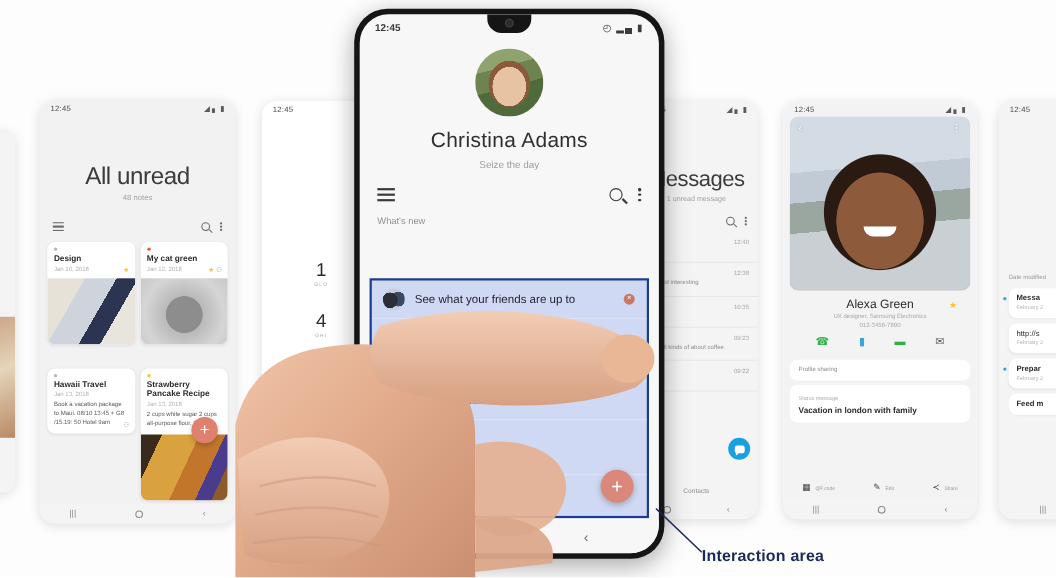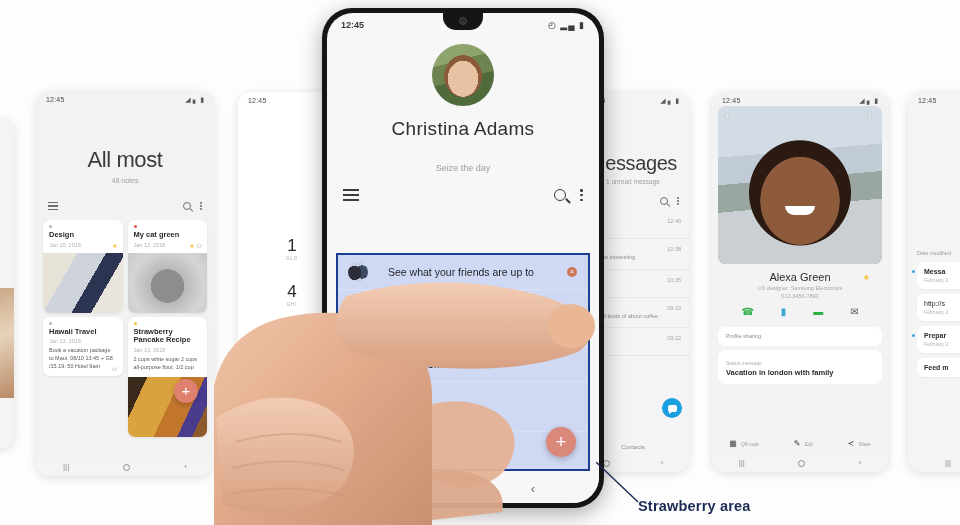--- a/index.html
+++ b/index.html
@@ -38,21 +38,21 @@
                padding:8px 12px 10px; }
   .hamb { display:flex; flex-direction:column; gap:2px; }
   .hamb i { display:block; width:10px; height:1.4px; background:#6d6d6d; }
   .mag { width:8px; height:8px; border:1.3px solid #6d6d6d; border-radius:50%;
          position:relative; }
   .mag:after { content:""; position:absolute; width:1.3px; height:4px; background:#6d6d6d;
                right:-2px; bottom:-3px; transform:rotate(-45deg); }
   .kebab { display:flex; flex-direction:column; gap:1.4px; }
   .kebab i { width:1.8px; height:1.8px; border-radius:50%; background:#6d6d6d; display:block;}
   .note-grid { display:flex; gap:5px; padding:0 7px; }
-  .note-col { flex:1; display:flex; flex-direction:column; gap:4px; }
+  .note-col { flex:1; display:flex; flex-direction:column; gap:22px; }
   .card { background:#fff; border-radius:7px; overflow:hidden;
           box-shadow:0 1px 3px rgba(0,0,0,.08); }
   .card-pad { padding:5px 6px 5px; position:relative; }
   .dot { width:3px; height:3px; border-radius:50%; display:block; margin-bottom:3px; }
   .c-title { font-size:7.5px; font-weight:bold; color:#2b2b2b; line-height:1.15; }
   .c-date { font-size:5.5px; color:#b2b2b2; margin-top:2px; }
   .c-body { font-size:5.5px; color:#595959; line-height:1.45; margin-top:3px; }
   .c-marks { position:absolute; right:5px; bottom:4px; display:flex; gap:2px; }
   .star { color:#f5c433; font-size:6px; line-height:1; }
   .mic { color:#9a9a9a; font-size:6px; line-height:1; }
@@ -159,21 +159,21 @@
               padding:7px 14px 0; z-index:4; }
   .h-status .t { font-size:9px; color:#3b3b3b; font-weight:bold; }
   .h-status .i { font-size:9px; color:#3b3b3b; letter-spacing:1px; }
   .h-profile { text-align:center; padding-top:14px; }
   .h-avatar { width:62px; height:62px; border-radius:50%; margin:0 auto;
      background:
        radial-gradient(ellipse 34% 40% at 50% 56%, #e7c3a4 0 72%, transparent 73%),
        radial-gradient(ellipse 52% 58% at 50% 52%, #8a5a3a 0 58%, transparent 59%),
        linear-gradient(165deg,#8fa36f 0 30%,#6d8350 30% 55%,#4f6b3c 55%); }
   .h-name { font-size:19px; color:#2f2f2f; margin-top:12px; letter-spacing:.3px; }
-  .h-tag  { font-size:9px; color:#9d9d9d; margin-top:23px; }
+  .h-tag  { font-size:9px; color:#9d9d9d; margin-top:5px; }
   .h-toolbar { display:flex; align-items:center; justify-content:space-between;
                padding:16px 16px 0; }
   .h-hamb { display:flex; flex-direction:column; gap:3px; }
   .h-hamb i { width:16px; height:2px; background:#3b3b3b; display:block; }
   .h-mag { width:12px; height:12px; border:1.8px solid #3b3b3b; border-radius:50%;
            position:relative; }
   .h-mag:after { content:""; position:absolute; width:1.8px; height:6px; background:#3b3b3b;
                  right:-3px; bottom:-4px; transform:rotate(-45deg); }
   .h-kebab { display:flex; flex-direction:column; gap:2.2px; }
   .h-kebab i { width:2.6px; height:2.6px; border-radius:50%; background:#3b3b3b; display:block;}
@@ -186,21 +186,21 @@
   .hl-inner { position:absolute; inset:0; overflow:hidden; }
   .hl-row { display:flex; align-items:center; gap:9px; padding:7px 10px;
             border-bottom:1px solid rgba(255,255,255,.25); position:relative; }
   .hl-av { width:20px; height:20px; border-radius:50%; flex:0 0 20px; }
   .av-friends { background:radial-gradient(circle at 32% 55%,#2d2d3a 0 40%,transparent 41%),
                 radial-gradient(circle at 70% 50%,#3b4a63 0 38%,transparent 39%),#c8cee0; }
   .av-alexa { background:radial-gradient(circle at 50% 58%,#8a5a3a 0 46%,transparent 47%),
               linear-gradient(160deg,#2b1b12 0 40%,#c6b7a4 40%); }
   .av-lindsey { background:radial-gradient(circle at 50% 58%,#6c6c6c 0 46%,transparent 47%),
               linear-gradient(160deg,#23262b 0 45%,#9aa0a8 45%); }
-  .hl-title { font-size:10.5px; color:#1f1f28;margin-left:11px; }
+  .hl-title { font-size:10.5px; color:#1f1f28; }
   .hl-sub { font-size:7.5px; color:#4a4a58; margin-top:1.5px; }
   .hl-x { position:absolute; right:11px; top:50%; transform:translateY(-50%);
           width:10px; height:10px; border-radius:50%; background:#c9785f;
           color:#fff; font-size:7px; line-height:10px; text-align:center; }
   .hl-fav { display:flex; align-items:center; gap:6px; padding:5px 12px;
             font-size:8px; color:#4a4a58; }
   .hl-sec { padding:3px 12px; font-size:8px; color:#4a4a58; }
   .hl-text { padding:6px 12px; font-size:8px; color:#5a5a68; }
   .hl-fab { position:absolute; right:12px; bottom:12px; width:30px; height:30px;
             border-radius:50%; background:#d9887a; color:#fff; font-size:18px;
@@ -237,21 +237,21 @@
       <div class="statusbar">
         <span class="sb-time">12:45</span>
         <span class="sb-icons">
           <span class="glyph">◢</span>
           <span class="glyph">▖</span>
           <span class="glyph">▮</span>
         </span>
       </div>
 
       <div class="notes-hero">
-        <div class="notes-title">All most</div>
+        <div class="notes-title">All unread</div>
         <div class="notes-sub">48 notes</div>
       </div>
 
       <div class="notes-bar">
         <span class="hamb">
             <i></i>
             <i></i>
             <i></i>
           </span>
         <span style="display:flex;gap:9px;align-items:center;">
@@ -520,20 +520,21 @@
         <span style="display:flex;gap:14px;align-items:center;">
           <span class="h-mag"></span>
           <span class="h-kebab">
               <i></i>
               <i></i>
               <i></i>
             </span>
         </span>
       </div>
 
+      <div class="h-whatsnew">What's new</div>
 
       <div class="highlight">
         <div class="hl-inner">
           <div class="hl-row">
             <span class="hl-av av-friends"></span>
             <span class="hl-title">See what your friends are up to</span>
             <span class="hl-x">×</span>
           </div>
 
           <div class="hl-fav">
@@ -604,16 +605,16 @@
 
     <path d="M40 206 Q96 190 146 206" stroke="#c9937a" stroke-width="2" fill="none" opacity=".5"></path>
     <path d="M36 232 Q96 218 148 234" stroke="#c9937a" stroke-width="2" fill="none" opacity=".45"></path>
     <path d="M34 258 Q96 246 150 260" stroke="#c9937a" stroke-width="2" fill="none" opacity=".4"></path>
   </svg>
 
   <div id="callout">
     <svg width="60" height="50" viewBox="0 0 60 50">
       <line x1="0" y1="0" x2="42" y2="40" stroke="#1b2a56" stroke-width="1.4"></line>
     </svg>
-    <div class="co-label">Strawberry area</div>
+    <div class="co-label">Interaction area</div>
   </div>
 
 </div>
 
 </body></html>

